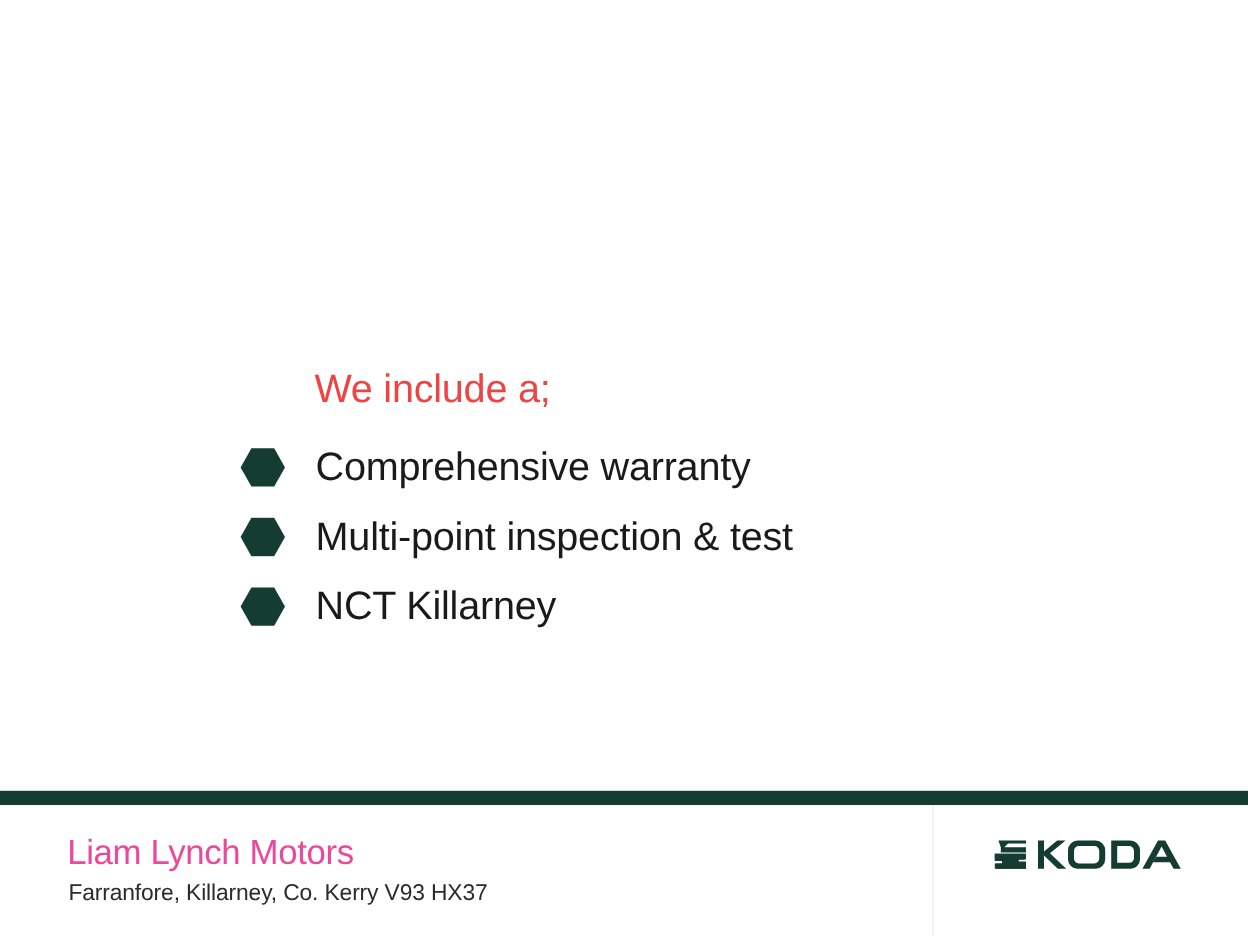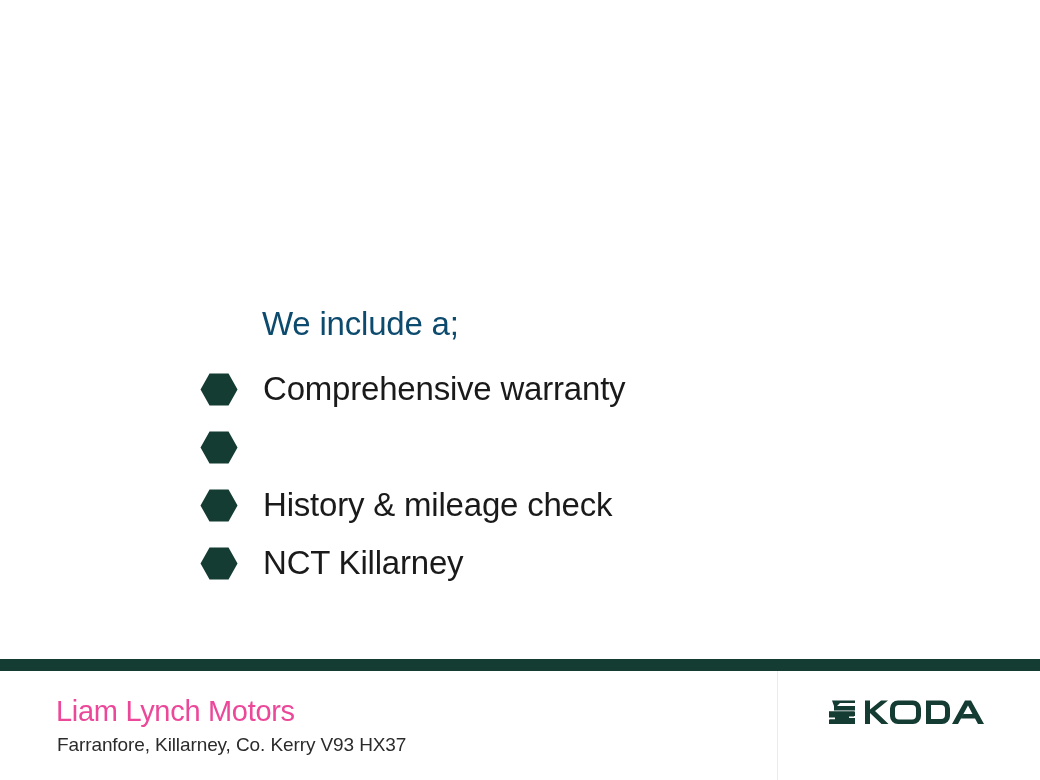--- a/index.html
+++ b/index.html
@@ -38,21 +38,21 @@
 
   
   .include-lead {
     position: absolute;
     left: 262px;
     top: 303px;
     font-size: 33px;
     line-height: 42px;
     font-weight: 400;
     letter-spacing: -0.2px;
-    color: #0c4a6e;
+    color: #ef4444;
   }
 
   
   .bullet-list {
     position: absolute;
     left: 200px;
     top: 360px;
     width: 700px;
     list-style: none;
     margin: 0;
@@ -154,30 +154,23 @@
       </span>
       <span class="bullet-label">Comprehensive warranty</span>
     </li>
 
     <li class="bullet-row">
       <span class="hex-icon">
         <svg viewBox="0 0 38 33" xmlns="http://www.w3.org/2000/svg" aria-hidden="true">
           <polygon points="9.5,0.5 28.5,0.5 37.5,16.5 28.5,32.5 9.5,32.5 0.5,16.5" fill="#143C33"></polygon>
         </svg>
       </span>
+      <span class="bullet-label">Multi-point inspection &amp; test</span>
     </li>
 
-    <li class="bullet-row">
-      <span class="hex-icon">
-        <svg viewBox="0 0 38 33" xmlns="http://www.w3.org/2000/svg" aria-hidden="true">
-          <polygon points="9.5,0.5 28.5,0.5 37.5,16.5 28.5,32.5 9.5,32.5 0.5,16.5" fill="#143C33"></polygon>
-        </svg>
-      </span>
-      <span class="bullet-label">History &amp; mileage check</span>
-    </li>
 
     <li class="bullet-row">
       <span class="hex-icon">
         <svg viewBox="0 0 38 33" xmlns="http://www.w3.org/2000/svg" aria-hidden="true">
           <polygon points="9.5,0.5 28.5,0.5 37.5,16.5 28.5,32.5 9.5,32.5 0.5,16.5" fill="#143C33"></polygon>
         </svg>
       </span>
       <span class="bullet-label">NCT Killarney</span>
     </li>
 

